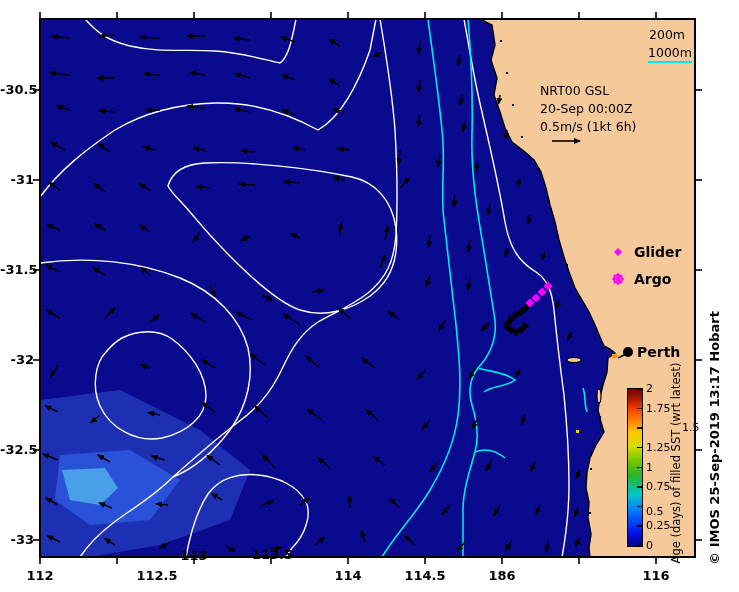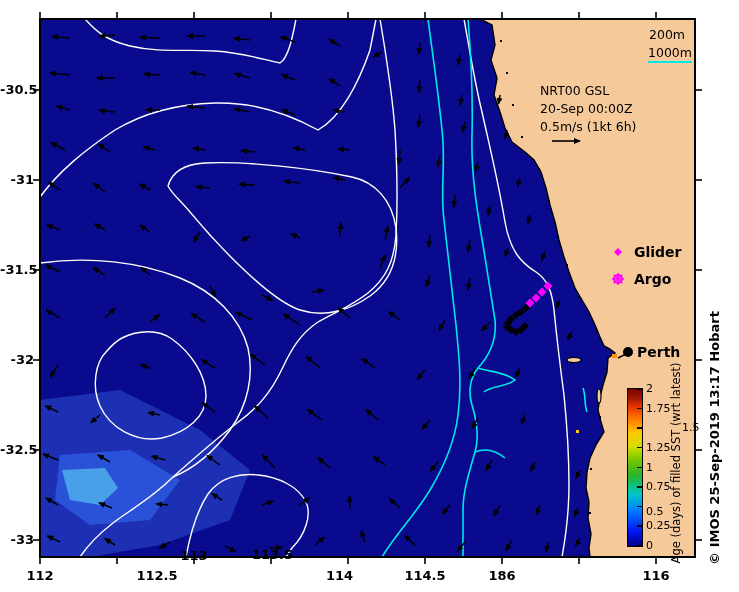--- a/index.html
+++ b/index.html
@@ -288,21 +288,21 @@
   <div id="colorbar"></div>
   <div class="txt cbar-label rot" style="left:676px;top:463px;">Age (days) of filled SST (wrt latest)</div>
 
   <div class="txt copyright rot" style="left:714px;top:438px;">© IMOS 25-Sep-2019 13:17 Hobart</div>
 
   <div id="ticklayer">
       <div class="xtick" style="left:18px;top:568px;width:44px;text-align:center;position:absolute;">112</div>
       <div class="xtick" style="left:95px;top:568px;width:44px;text-align:center;position:absolute;margin-left:40px;">112.5</div>
       <div class="xtick" style="left:172px;top:548px;width:44px;text-align:center;position:absolute;">113</div>
       <div class="xtick" style="left:249px;top:547px;width:44px;text-align:right;position:absolute;">113.5</div>
-      <div class="xtick" style="left:326px;top:568px;width:44px;text-align:left;position:absolute;">114</div>
+      <div class="xtick" style="left:326px;top:568px;width:44px;text-align:center;position:absolute;">114</div>
       <div class="xtick" style="left:403px;top:568px;width:44px;text-align:center;position:absolute;">114.5</div>
       <div class="xtick" style="left:480px;top:568px;width:44px;text-align:center;position:absolute;">186</div>
       <div class="xtick" style="left:557px;top:568px;width:44px;text-align:center;position:absolute;margin-top:40px;">115.5</div>
       <div class="xtick" style="left:634px;top:568px;width:44px;text-align:center;position:absolute;">116</div>
       <div class="ytick" style="left:0px;top:82px;position:absolute;">-30.5</div>
       <div class="ytick" style="left:0px;top:172px;position:absolute;">-31</div>
       <div class="ytick" style="left:0px;top:262px;position:absolute;">-31.5</div>
       <div class="ytick" style="left:0px;top:352px;position:absolute;">-32</div>
       <div class="ytick" style="left:0px;top:442px;position:absolute;">-32.5</div>
       <div class="ytick" style="left:0px;top:532px;position:absolute;">-33</div>

